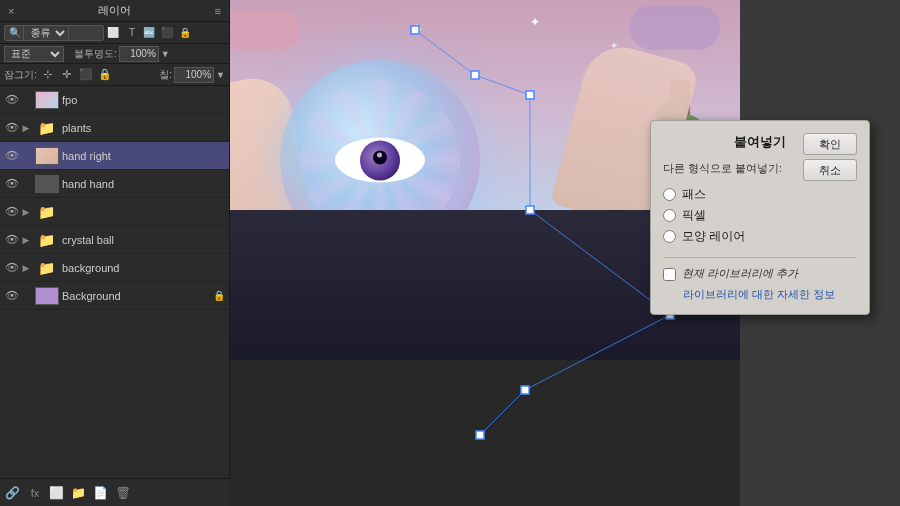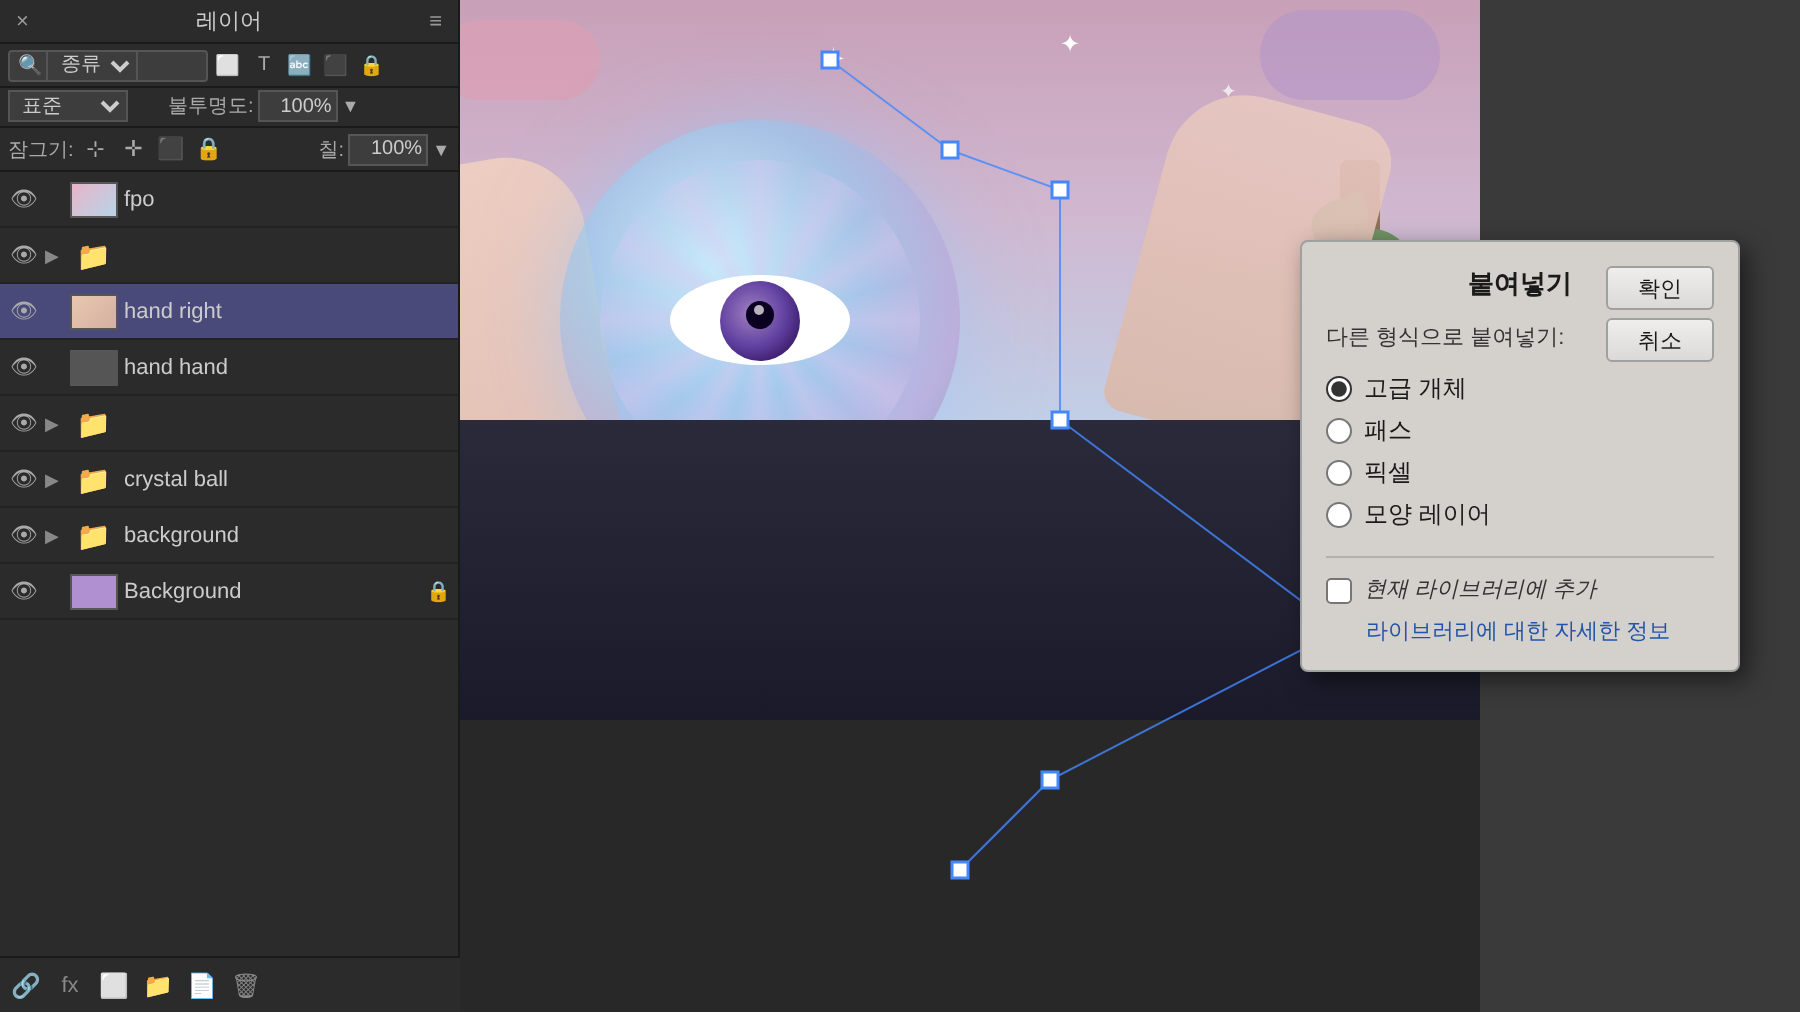--- a/index.html
+++ b/index.html
@@ -198,23 +198,23 @@
       align-items: center;
       justify-content: center;
       color: #aaa;
       font-size: 10px;
       cursor: pointer;
       border-radius: 2px;
     }
 
     .blend-row {
       display: flex;
-      align-items: flex-end;
+      align-items: center;
       padding: 2px 4px;
-      gap: 20px;
+      gap: 10px;
       border-bottom: 1px solid #1a1a1a;
       height: 20px;
     }
 
     .blend-select {
       background: #3d3d3d;
       border: 1px solid #555;
       color: #ccc;
       font-size: 10px;
       height: 16px;
@@ -553,20 +553,21 @@
       <div class="layer-icon fpo-thumb"></div>
       <span class="layer-name">fpo</span>
     </div>
 
     <div class="layer-item">
       <div class="layer-visibility visible">👁</div>
       <div class="layer-expand">▶</div>
       <div class="layer-icon folder">
         <span style="color:#8a8a4a;font-size:14px;">📁</span>
       </div>
+      <span class="layer-name">plants</span>
     </div>
 
     <div class="layer-item selected">
       <div class="layer-visibility visible">👁</div>
       <div class="layer-expand"></div>
       <div class="layer-icon hand-thumb"></div>
       <span class="layer-name">hand right</span>
     </div>
 
     <div class="layer-item">
@@ -689,24 +690,20 @@
     <rect x="246" y="431" width="8" height="8" fill="white" stroke="#4488ff" stroke-width="1.5"></rect>
   </svg>
 
 </div>
 
 <div class="paste-dialog">
   <div class="dialog-title">붙여넣기</div>
   <div class="dialog-subtitle">다른 형식으로 붙여넣기:</div>
 
   <div class="dialog-options">
-    <label class="radio-option">
-      <input type="radio" name="paste-type" checked="" style="">
-      <span>고급 개체</span>
-    </label>
     <label class="radio-option">
       <input type="radio" name="paste-type" style="">
       <span>패스</span>
     </label>
     <label class="radio-option">
       <input type="radio" name="paste-type" style="">
       <span>픽셀</span>
     </label>
     <label class="radio-option">
       <input type="radio" name="paste-type" style="">

